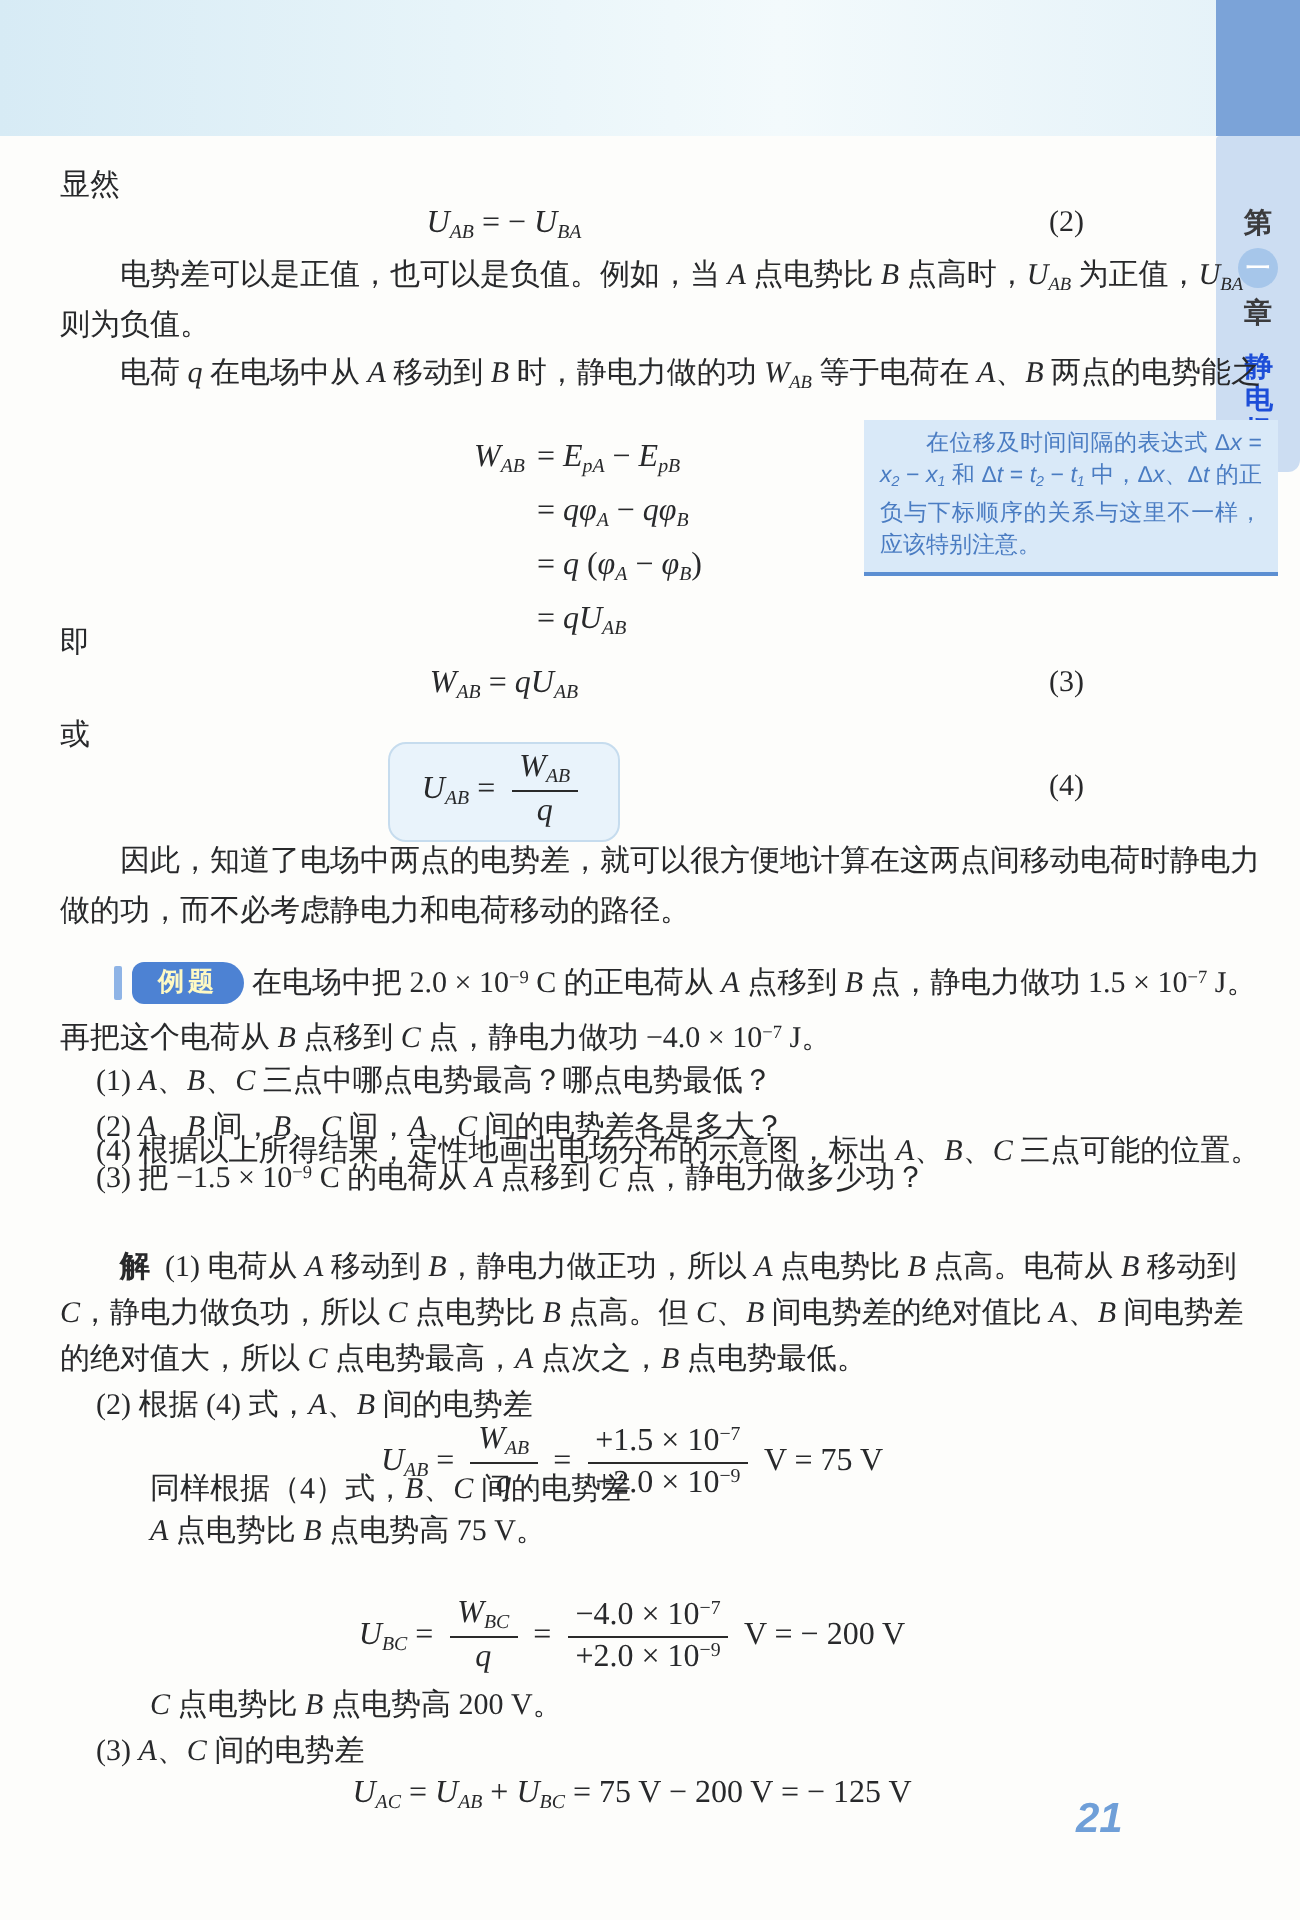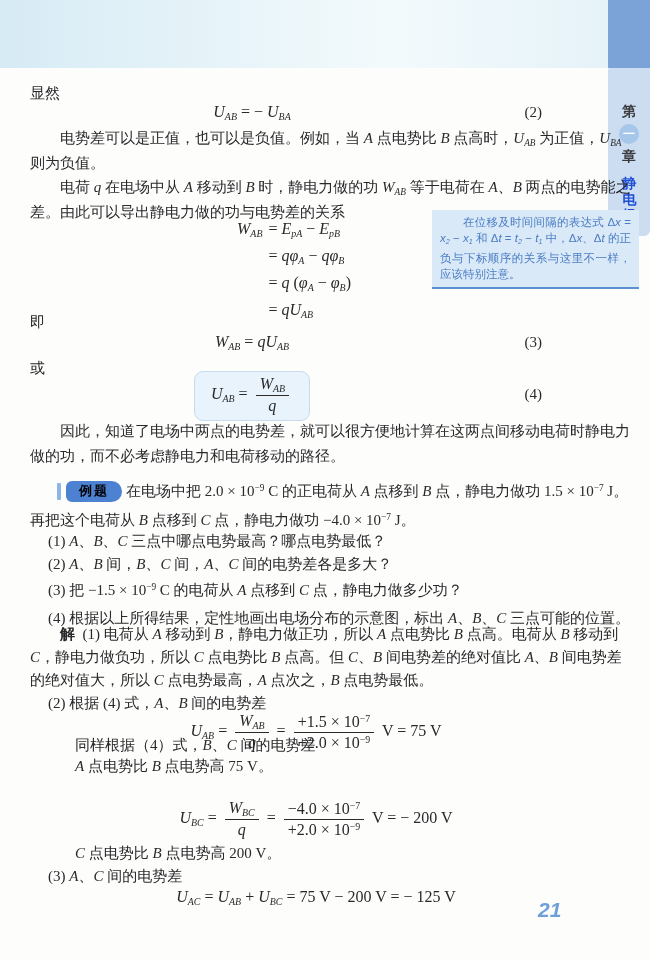--- a/index.html
+++ b/index.html
@@ -54,21 +54,21 @@
 
   .formula-box{display:inline-block;background:var(--boxfill);border:1px solid var(--boxedge);
     border-radius:9px;padding:3px 16px 5px;}
 
   .frac{display:inline-block;vertical-align:middle;text-align:center;line-height:1.12;margin:0 4px;}
   .frac .fnum{display:block;border-bottom:1px solid #2a2a2a;padding:0 4px 1px;}
   .frac .fden{display:block;padding:1px 4px 0;}
 
   .badge-row{position:absolute;left:57px;top:481px;display:flex;align-items:center;}
   .badge-bar{width:4px;height:17px;background:var(--badge-bar);margin-right:5px;border-radius:1px;}
-  .badge{background:var(--badge);color:#000000;font-size:13px;font-weight:bold;
+  .badge{background:var(--badge);color:#fef9c3;font-size:13px;font-weight:bold;
     padding:1px 13px 2px;border-radius:8px 14px 14px 8px;letter-spacing:2px;
     font-family:"Liberation Sans",sans-serif;text-align:right;}
   .badge-row .after-badge{margin-left:4px;font-size:15px;color:var(--text);white-space:nowrap;}
 
   .page-number{position:absolute;left:538px;top:898px;font-size:21px;font-style:italic;
     font-weight:bold;color:var(--pagenum);font-family:Liberation Sans, sans-serif;}
 </style>
 </head>
 <body>
 
@@ -90,21 +90,20 @@
 
   <div class="eq-row eq-narrow math" style="top:103px">
     <span><i>U</i><sub>AB</sub> = − <i>U</i><sub>BA</sub></span>
     <span class="eq-tag">(2)</span>
   </div>
 
   <div class="line math" style="top:128px;left:60px">电势差可以是正值，也可以是负值。例如，当 <i>A</i> 点电势比 <i>B</i> 点高时，<i>U</i><sub>AB</sub> 为正值，<i>U</i><sub>BA</sub></div>
   <div class="line math" style="top:153px;left:30px">则为负值。</div>
 
   <div class="line math" style="top:177px;left:60px">电荷 <i>q</i> 在电场中从 <i>A</i> 移动到 <i>B</i> 时，静电力做的功 <i>W</i><sub>AB</sub> 等于电荷在 <i>A</i>、<i>B</i> 两点的电势能之</div>
-  <div class="line math" style="top:202px;left:30px">差。由此可以导出静电力做的功与电势差的关系</div>
 
   <div class="deriv math">
     <span class="lhs"><i>W</i><sub>AB</sub></span>
     <span class="rhs">= <i>E</i><sub>pA</sub> − <i>E</i><sub>pB</sub></span>
     <span class="lhs"></span>
     <span class="rhs">= <i>q</i><i>φ</i><sub>A</sub> − <i>q</i><i>φ</i><sub>B</sub></span>
     <span class="lhs"></span>
     <span class="rhs">= <i>q</i> (<i>φ</i><sub>A</sub> − <i>φ</i><sub>B</sub>)</span>
     <span class="lhs"></span>
     <span class="rhs">= <i>q</i><i>U</i><sub>AB</sub></span>
@@ -137,21 +136,21 @@
 
   <div class="badge-row">
     <span class="badge-bar"></span>
     <span class="badge">例题</span>
     <span class="after-badge math">在电场中把 2.0 × 10<sup>−9</sup> C 的正电荷从 <i>A</i> 点移到 <i>B</i> 点，静电力做功 1.5 × 10<sup>−7</sup> J。</span>
   </div>
   <div class="line math" style="top:507px;left:30px">再把这个电荷从 <i>B</i> 点移到 <i>C</i> 点，静电力做功 −4.0 × 10<sup>−7</sup> J。</div>
   <div class="line math" style="top:531px;left:48px">(1) <i>A</i>、<i>B</i>、<i>C</i> 三点中哪点电势最高？哪点电势最低？</div>
   <div class="line math" style="top:554px;left:48px">(2) <i>A</i>、<i>B</i> 间，<i>B</i>、<i>C</i> 间，<i>A</i>、<i>C</i> 间的电势差各是多大？</div>
   <div class="line math" style="top:577px;left:48px">(3) 把 −1.5 × 10<sup>−9</sup> C 的电荷从 <i>A</i> 点移到 <i>C</i> 点，静电力做多少功？</div>
-  <div class="line math" style="top:608px;left:48px">(4) 根据以上所得结果，定性地画出电场分布的示意图，标出 <i>A</i>、<i>B</i>、<i>C</i> 三点可能的位置。</div>
+  <div class="line math" style="top:566px;left:48px">(4) 根据以上所得结果，定性地画出电场分布的示意图，标出 <i>A</i>、<i>B</i>、<i>C</i> 三点可能的位置。</div>
 
   <div class="line math" style="top:624px;left:60px">
     <b>解</b>&nbsp;&nbsp;<span>(1) 电荷从 <i>A</i> 移动到 <i>B</i>，静电力做正功，所以 <i>A</i> 点电势比 <i>B</i> 点高。电荷从 <i>B</i> 移动到</span>
   </div>
   <div class="line math" style="top:647px;left:30px"><i>C</i>，静电力做负功，所以 <i>C</i> 点电势比 <i>B</i> 点高。但 <i>C</i>、<i>B</i> 间电势差的绝对值比 <i>A</i>、<i>B</i> 间电势差</div>
   <div class="line math" style="top:670px;left:30px">的绝对值大，所以 <i>C</i> 点电势最高，<i>A</i> 点次之，<i>B</i> 点电势最低。</div>
   <div class="line math" style="top:693px;left:48px">(2) 根据 (4) 式，<i>A</i>、<i>B</i> 间的电势差</div>
 
   <div class="eq-row math" style="top:710px;height:42px;line-height:42px">
     <span><i>U</i><sub>AB</sub> =</span>

